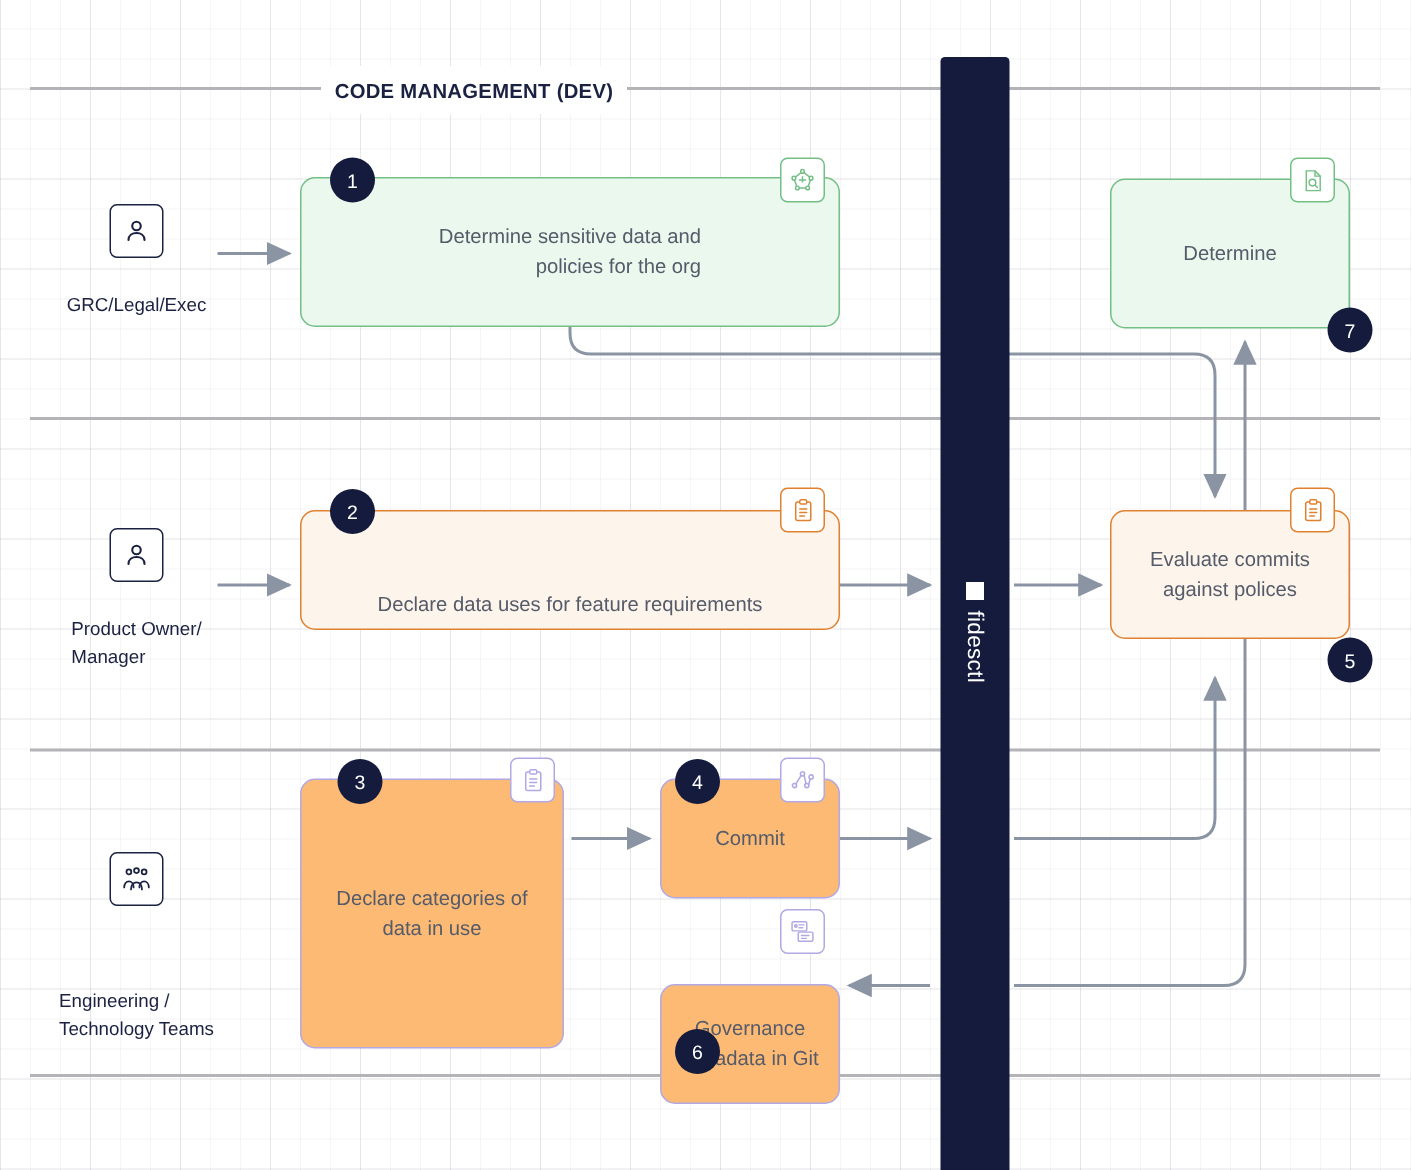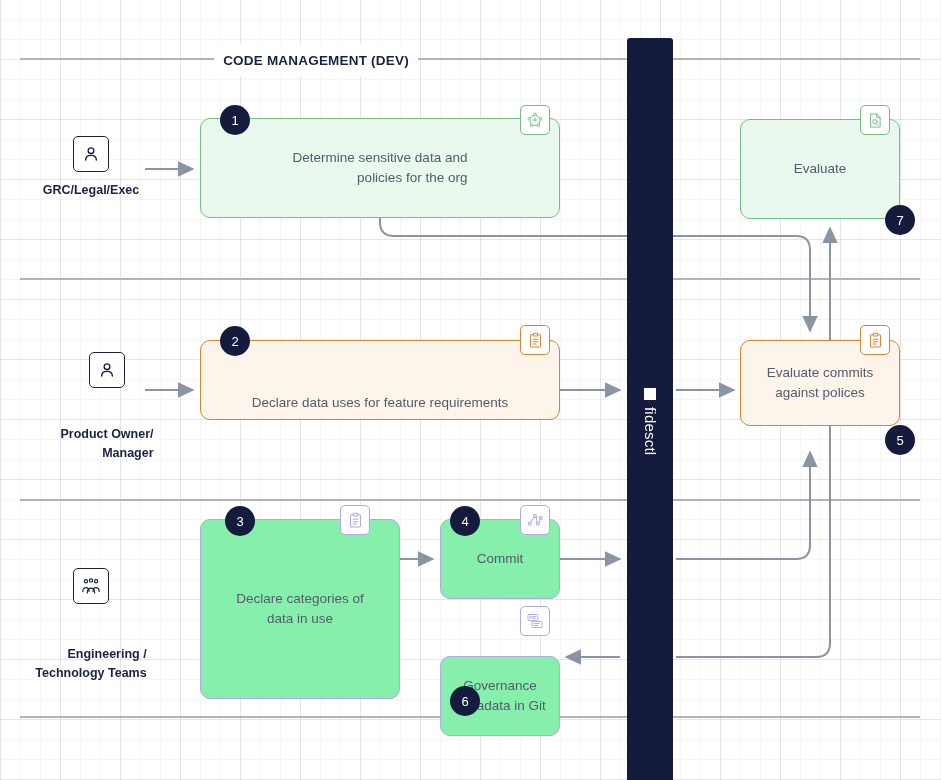--- a/index.html
+++ b/index.html
@@ -43,42 +43,42 @@
 
   
   .actor{position:absolute;display:flex;flex-direction:column;align-items:center;}
   .actor-icon{
     width:34px;height:34px;
     border:1.6px solid #1b2141;border-radius:5px;
     display:flex;align-items:center;justify-content:center;
     background:#fff;
   }
   .actor-label{
-    margin-top:9px;text-align:right;
-    font-size:12.5px;font-weight:bold;color:#1b2141;line-height:1.55;
+    margin-top:22px;text-align:left;
+    font-size:12.5px;font-weight:normal;color:#1b2141;line-height:1.55;
     white-space:pre-line;
   }
 
   
   .node{
     position:absolute;
     border-radius:10px;
     border:1.4px solid #888;
     display:flex;align-items:center;justify-content:center;
     text-align:center;
     font-size:13.5px;
     color:#555b69;
     line-height:1.5;
     white-space:pre-line;
     box-sizing:border-box;
     padding:6px 12px;
   }
   .node.green{background:#eaf8ee;border-color:#73bf86;}
   .node.orange{background:#fdf5ec;border-color:#e0812f;}
-  .node.purple{background:#86efac;border-color:#b1a8e4;}
+  .node.purple{background:#fdba74;border-color:#b1a8e4;}
 
   
   .badge{
     position:absolute;
     width:30px;height:30px;border-radius:50%;
     background:#141b3d;color:#fff;
     font-size:13px;
     display:flex;align-items:center;justify-content:center;
     z-index:6;
   }
@@ -171,21 +171,21 @@
   <div class="actor" style="left:28px;top:136px;width:126px;">
     <div class="actor-icon">
       <svg width="20" height="20" viewBox="0 0 24 24" fill="none" stroke="#1b2141" stroke-width="1.7" stroke-linecap="round">
         <circle cx="12" cy="8" r="3.4"></circle>
         <path d="M5.6 19.2c0-3.6 2.9-5.6 6.4-5.6s6.4 2 6.4 5.6"></path>
       </svg>
     </div>
     <div class="actor-label">GRC/Legal/Exec</div>
   </div>
 
-  <div class="actor" style="left:44px;top:352px;width:126px;gap:28px;">
+  <div class="actor" style="left:28px;top:352px;width:126px;">
     <div class="actor-icon">
       <svg width="20" height="20" viewBox="0 0 24 24" fill="none" stroke="#1b2141" stroke-width="1.7" stroke-linecap="round">
         <circle cx="12" cy="8" r="3.4"></circle>
         <path d="M5.6 19.2c0-3.6 2.9-5.6 6.4-5.6s6.4 2 6.4 5.6"></path>
       </svg>
     </div>
     <div class="actor-label">Product Owner/
 Manager</div>
   </div>
 
@@ -230,21 +230,21 @@
     <span>2</span>
   </div>
   <div class="nicon orange" style="left:520px;top:325px;">
     <svg width="17" height="17" viewBox="0 0 22 22" fill="none" stroke="#e0812f" stroke-width="1.3" stroke-linecap="round">
       <rect x="4.5" y="3.5" width="13" height="16" rx="1.6"></rect>
       <rect x="8" y="1.6" width="6" height="3.6" rx="1.1" fill="#fff"></rect>
       <path d="M8 9.5h6 M8 12.5h6 M8 15.5h4"></path>
     </svg>
   </div>
 
-  <div class="node purple" style="left:200px;top:519px;width:200px;height:180px;">
+  <div class="node purple" style="left:200px;top:519px;width:176px;height:180px;">
     <span>Declare categories of
 data in use</span>
   </div>
   <div class="badge" style="left:225px;top:506px;">
     <span>3</span>
   </div>
   <div class="nicon purple" style="left:340px;top:505px;">
     <svg width="17" height="17" viewBox="0 0 22 22" fill="none" stroke="#b1a8e4" stroke-width="1.3" stroke-linecap="round">
       <rect x="4.5" y="3.5" width="13" height="16" rx="1.6"></rect>
       <rect x="8" y="1.6" width="6" height="3.6" rx="1.1" fill="#fff"></rect>
@@ -294,21 +294,21 @@
   </div>
   <div class="nicon orange" style="left:860px;top:325px;">
     <svg width="17" height="17" viewBox="0 0 22 22" fill="none" stroke="#e0812f" stroke-width="1.3" stroke-linecap="round">
       <rect x="4.5" y="3.5" width="13" height="16" rx="1.6"></rect>
       <rect x="8" y="1.6" width="6" height="3.6" rx="1.1" fill="#fff"></rect>
       <path d="M8 9.5h6 M8 12.5h6 M8 15.5h4"></path>
     </svg>
   </div>
 
   <div class="node green" style="left:740px;top:119px;width:160px;height:100px;">
-    <span>Evaluate</span>
+    <span>Determine</span>
   </div>
   <div class="badge" style="left:885px;top:205px;">
     <span>7</span>
   </div>
   <div class="nicon green" style="left:860px;top:105px;">
     <svg width="17" height="17" viewBox="0 0 22 22" fill="none" stroke="#73bf86" stroke-width="1.25" stroke-linecap="round">
       <path d="M5 2.5h7.5L17 7v12.5H5z"></path>
       <path d="M12.5 2.5V7H17"></path>
       <circle cx="10.3" cy="12.6" r="2.9"></circle>
       <path d="M12.5 14.8l2.1 2.1"></path>

